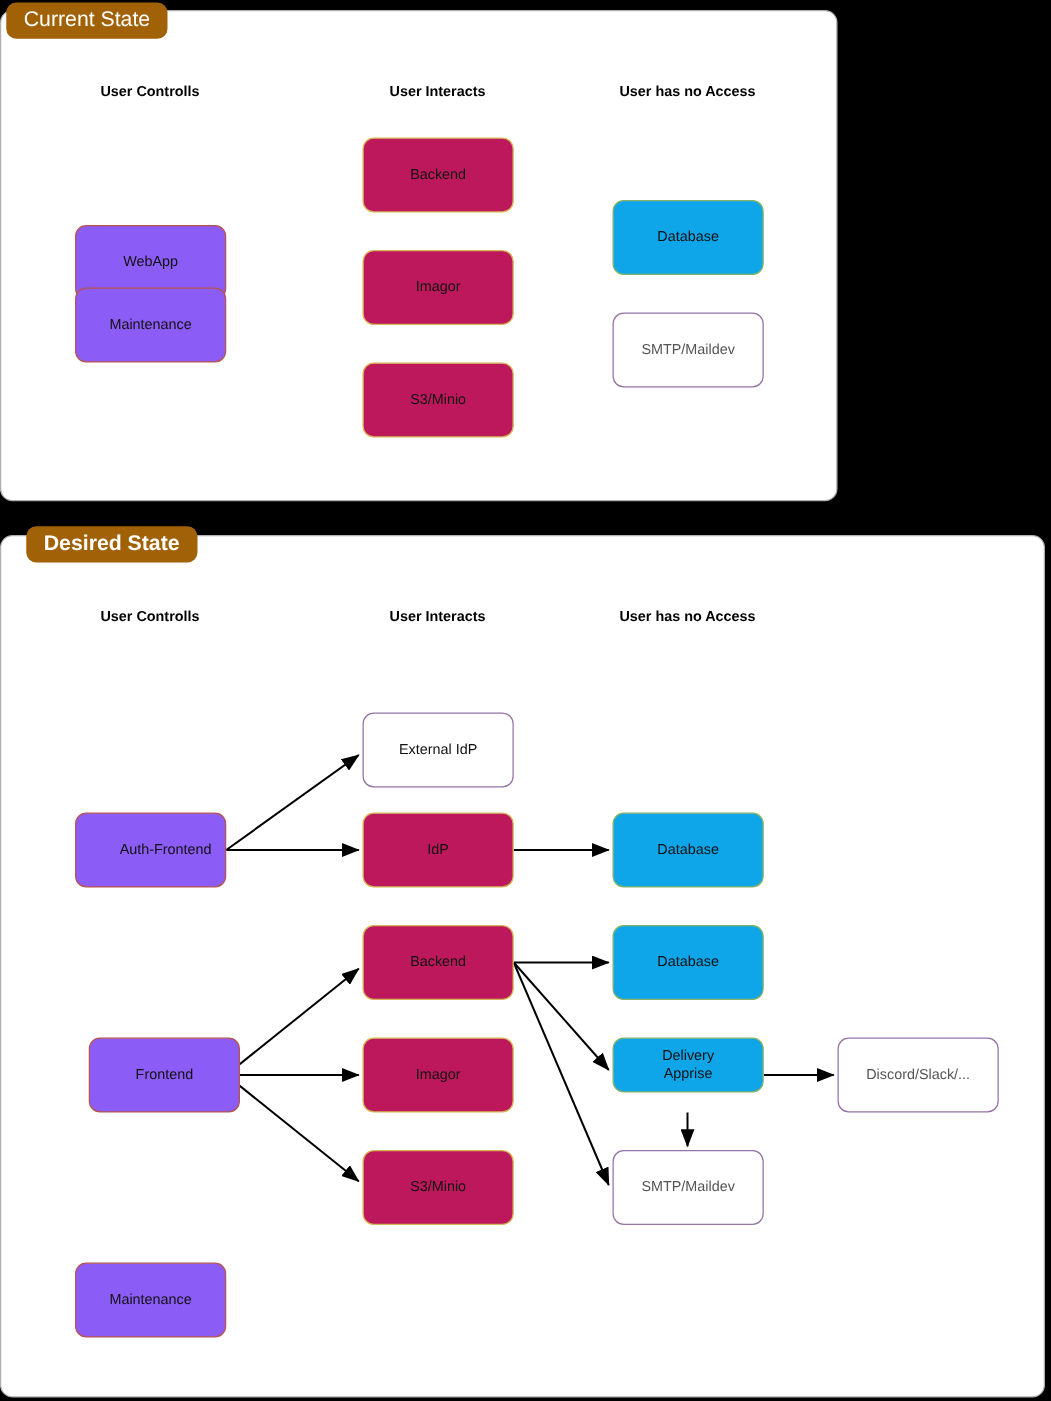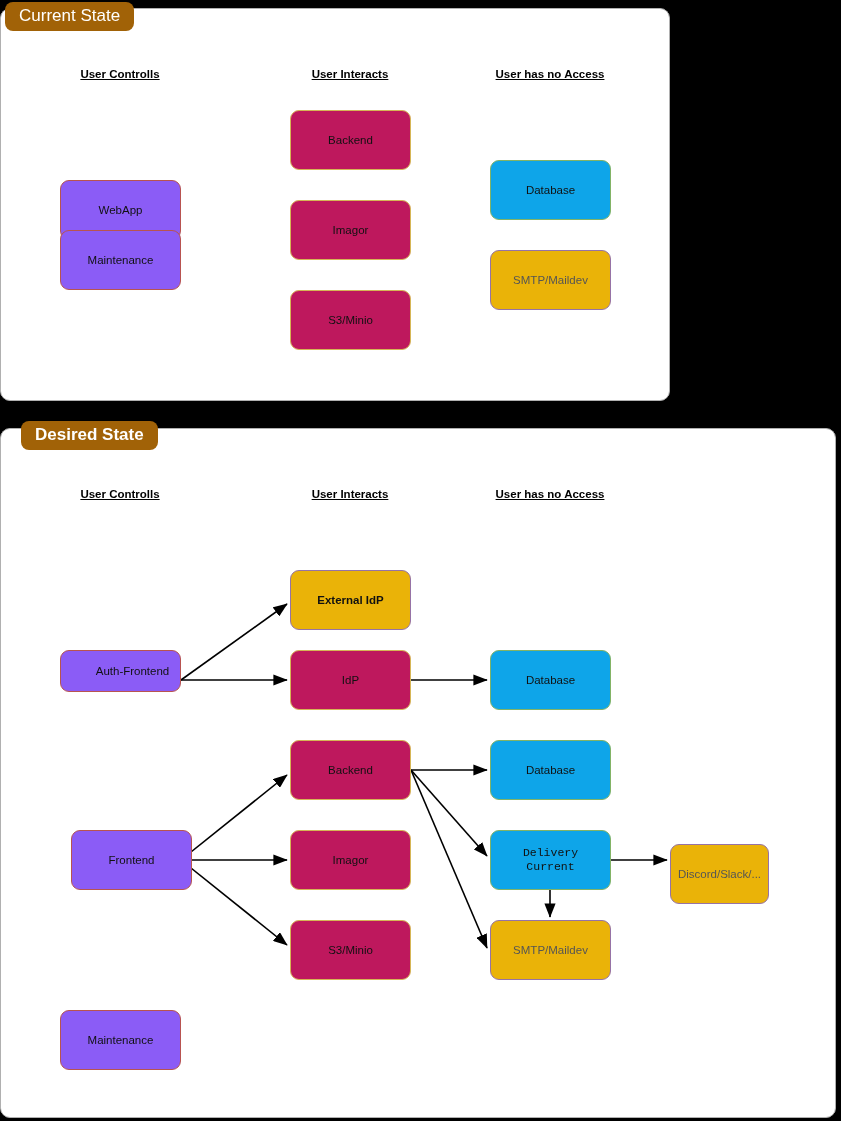--- a/index.html
+++ b/index.html
@@ -7,32 +7,32 @@
        font-family:"Liberation Sans",sans-serif;}
 
   .panel{position:absolute;background:#ffffff;border:1px solid #b0b0b0;
          border-radius:10px;box-sizing:border-box;}
 
   .panel-tab{position:absolute;background:#a16207;color:#ffffff;
              border-radius:8px;padding:3px 14px 5px 14px;
              font-size:17px;line-height:21px;white-space:nowrap;z-index:5;}
 
   .col-head{position:absolute;font-size:11.5px;font-weight:bold;color:#000;
-            text-align:right;transform:translateX(-50%);white-space:nowrap;text-decoration:underline;}
+            text-align:right;transform:translateX(-50%);white-space:nowrap;}
 
   .node{position:absolute;box-sizing:border-box;border-radius:9px;
         border-width:1px;border-style:solid;display:flex;align-items:center;
         justify-content:center;text-align:center;font-size:11.5px;
         line-height:14px;color:#111;z-index:3;}
   .node span{display:block;}
 
   .n-red{background:#8b5cf6;border-color:#b85450;}
   .n-yellow{background:#be185d;border-color:#d6b656;}
   .n-green{background:#0ea5e9;border-color:#82b366;}
-  .n-purple{background:#eab308;border-color:#9673a6;color:#555;}
+  .n-purple{background:#ffffff;border-color:#9673a6;color:#555;}
 
   .edges{position:absolute;left:0;top:0;width:841px;height:1121px;
          z-index:2;pointer-events:none;overflow:visible;}
 </style>
 </head>
 <body>
 
 <div class="panel" style="left:0px;top:8px;width:670px;height:393px;">
 </div>
 <div class="panel-tab" style="left:5px;top:2px;">Current State</div>
@@ -98,31 +98,31 @@
     <line x1="411" y1="770" x2="487" y2="856"></line>
 
     <line x1="411" y1="770" x2="487" y2="948"></line>
 
     <line x1="611" y1="860" x2="667" y2="860"></line>
 
     <line x1="550" y1="890" x2="550" y2="917"></line>
   </g>
 </svg>
 
-<div class="node n-red" style="left:60px;top:650px;width:121px;height:42px;padding-left:24px;">
+<div class="node n-red" style="left:60px;top:650px;width:121px;height:60px;padding-left:24px;">
   <span>Auth-Frontend</span>
 </div>
 <div class="node n-red" style="left:71px;top:830px;width:121px;height:60px;">
   <span>Frontend</span>
 </div>
 <div class="node n-red" style="left:60px;top:1010px;width:121px;height:60px;">
   <span>Maintenance</span>
 </div>
 
-<div class="node n-purple" style="left:290px;top:570px;width:121px;height:60px;color:#111;font-weight:bold;">
+<div class="node n-purple" style="left:290px;top:570px;width:121px;height:60px;color:#111;">
   <span>External IdP</span>
 </div>
 <div class="node n-yellow" style="left:290px;top:650px;width:121px;height:60px;">
   <span>IdP</span>
 </div>
 <div class="node n-yellow" style="left:290px;top:740px;width:121px;height:60px;">
   <span>Backend</span>
 </div>
 <div class="node n-yellow" style="left:290px;top:830px;width:121px;height:60px;">
   <span>Imagor</span>
@@ -130,24 +130,24 @@
 <div class="node n-yellow" style="left:290px;top:920px;width:121px;height:60px;">
   <span>S3/Minio</span>
 </div>
 
 <div class="node n-green" style="left:490px;top:650px;width:121px;height:60px;">
   <span>Database</span>
 </div>
 <div class="node n-green" style="left:490px;top:740px;width:121px;height:60px;">
   <span>Database</span>
 </div>
-<div class="node n-green" style="left:490px;top:830px;width:121px;height:60px;font-family:Liberation Mono, monospace;">
+<div class="node n-green" style="left:490px;top:830px;width:121px;height:44px;">
   <div>
     <span>Delivery</span>
-    <span>Current</span>
+    <span>Apprise</span>
   </div>
 </div>
 <div class="node n-purple" style="left:490px;top:920px;width:121px;height:60px;">
   <span>SMTP/Maildev</span>
 </div>
-<div class="node n-purple" style="left:670px;top:830px;width:99px;height:60px;margin-top:14px;">
+<div class="node n-purple" style="left:670px;top:830px;width:129px;height:60px;">
   <span>Discord/Slack/...</span>
 </div>
 
 </body></html>

